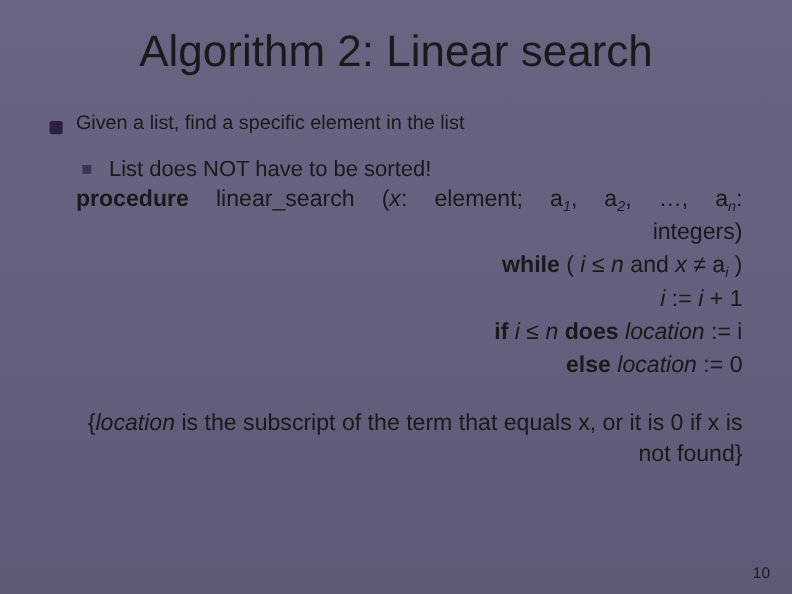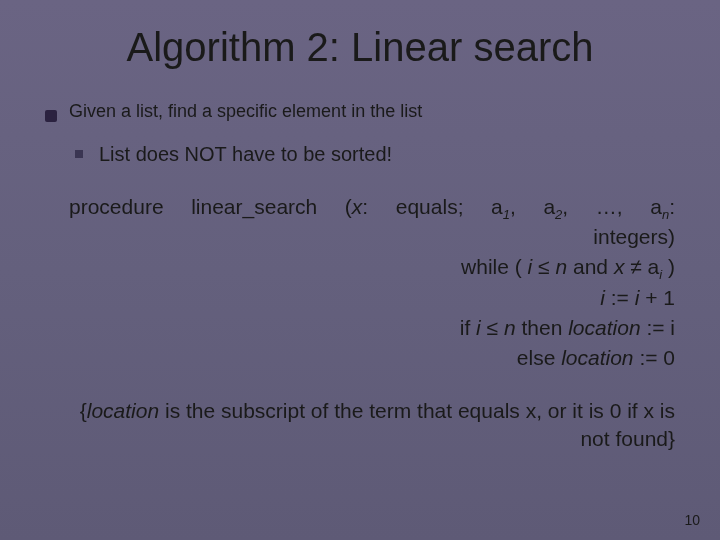--- a/index.html
+++ b/index.html
@@ -44,21 +44,20 @@
     width: 12px;
     height: 12px;
     background: #2b2240;
     border-radius: 2px;
   }
   .sub-bullet {
     position: relative;
     font-size: 20px;
     color: #1a1a1a;
     padding-left: 54px;
-    margin-bottom: 26px;
     line-height: 1.3;
   }
   .sub-bullet::before {
     content: "";
     position: absolute;
     left: 30px;
     top: 9px;
     width: 8px;
     height: 8px;
     background: #3a3552;
@@ -72,21 +71,21 @@
   .code-line {
     margin: 0 0 2px 0;
     text-align: right;
   }
   .hang {
     padding-left: 40px;
   }
   .indent {
     padding-left: 26px;
   }
-  .bold { font-weight: normal; }
+  .bold { font-weight: bold; }
   .italic { font-style: italic; }
   sub.subscript {
     font-size: 0.62em;
     font-style: italic;
     vertical-align: sub;
     line-height: 0;
   }
   .spacer { height: 22px; }
   .page-num {
     position: absolute;
@@ -103,35 +102,35 @@
 
   <div class="title">Algorithm 2: Linear search</div>
 
   <div class="bullet-top">Given a list, find a specific element in the list</div>
 
   <div class="sub-bullet">List does NOT have to be sorted!</div>
 
   <div class="code-block">
 
     <div class="code-line" style="text-align: justify; text-align-last: justify;">
-      <span class="bold">procedure</span><span>  linear_search  (</span><span class="italic">x</span><span>:  equals;  a</span><sub class="subscript">1</sub><span>,  a</span><sub class="subscript">2</sub><span>,  …,  a</span><sub class="subscript">n</sub><span>:</span>
+      <span class="bold">procedure</span><span>  linear_search  (</span><span class="italic">x</span><span>:  element;  a</span><sub class="subscript">1</sub><span>,  a</span><sub class="subscript">2</sub><span>,  …,  a</span><sub class="subscript">n</sub><span>:</span>
     </div>
     <div class="code-line hang">integers)</div>
 
 
     <div class="code-line">
       <span class="bold">while</span><span> ( </span><span class="italic">i</span><span> ≤ </span><span class="italic">n</span><span> and </span><span class="italic">x</span><span> ≠ a</span><sub class="subscript">i</sub><span> )</span>
     </div>
 
     <div class="code-line indent">
       <span class="italic">i</span><span> := </span><span class="italic">i</span><span> + 1</span>
     </div>
 
     <div class="code-line">
-      <span class="bold">if</span><span class="italic"> i</span><span> ≤ </span><span class="italic">n </span><span class="bold">then</span><span class="italic"> location</span><span> := i</span>
+      <span class="bold">if</span><span class="italic"> i</span><span> ≤ </span><span class="italic">n </span><span class="bold">does</span><span class="italic"> location</span><span> := i</span>
     </div>
 
     <div class="code-line">
       <span class="bold">else</span><span class="italic"> location</span><span> := 0</span>
     </div>
 
     <div class="spacer"></div>
 
     <div class="code-line">
       <span>{</span><span class="italic">location</span><span> is the subscript of the term that equals x, or it is 0 if x is not found}</span>

